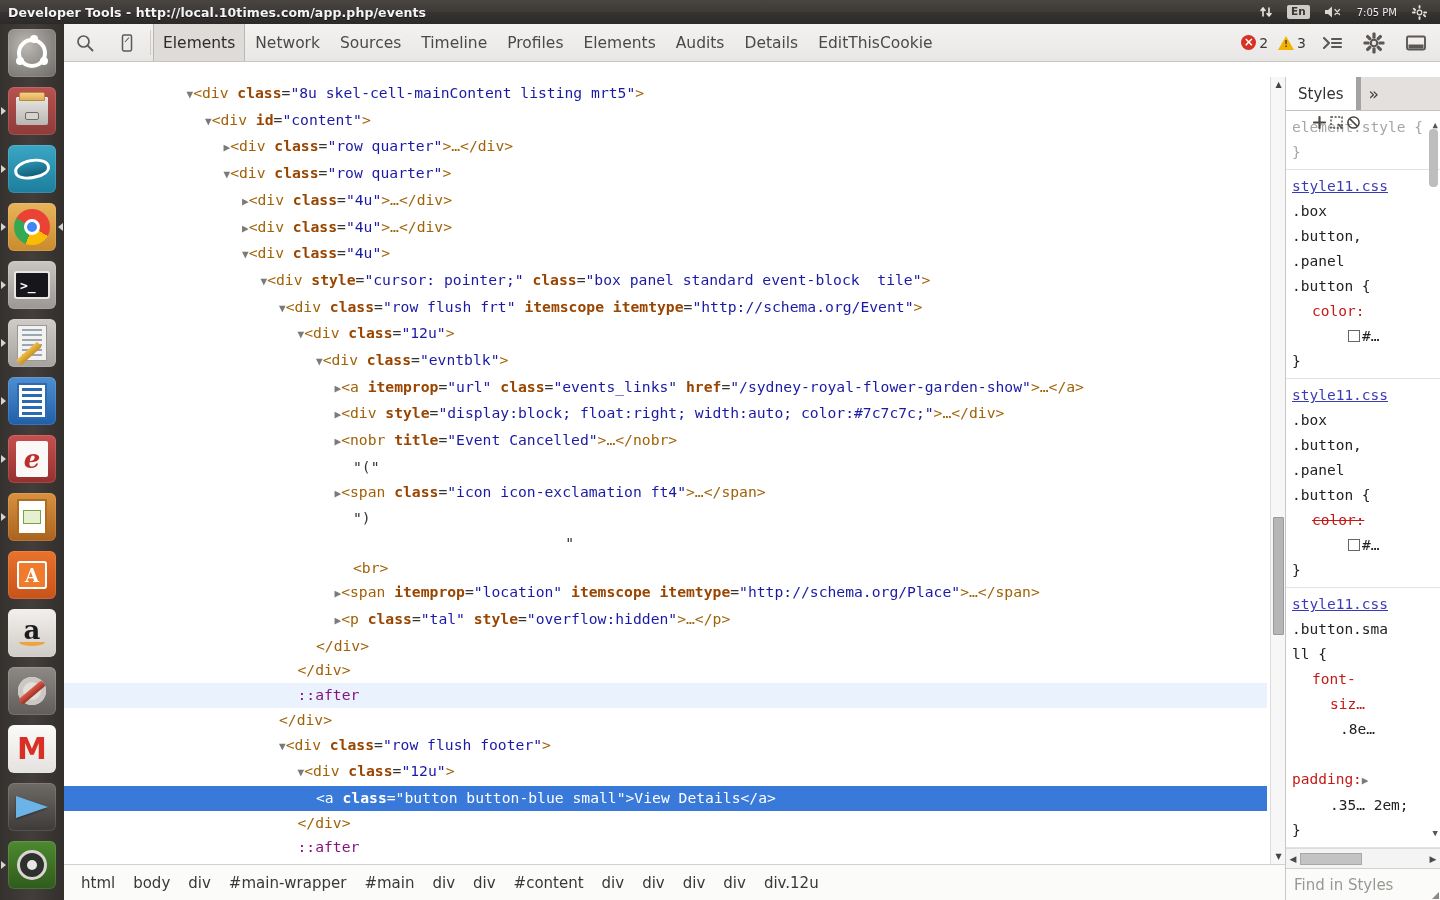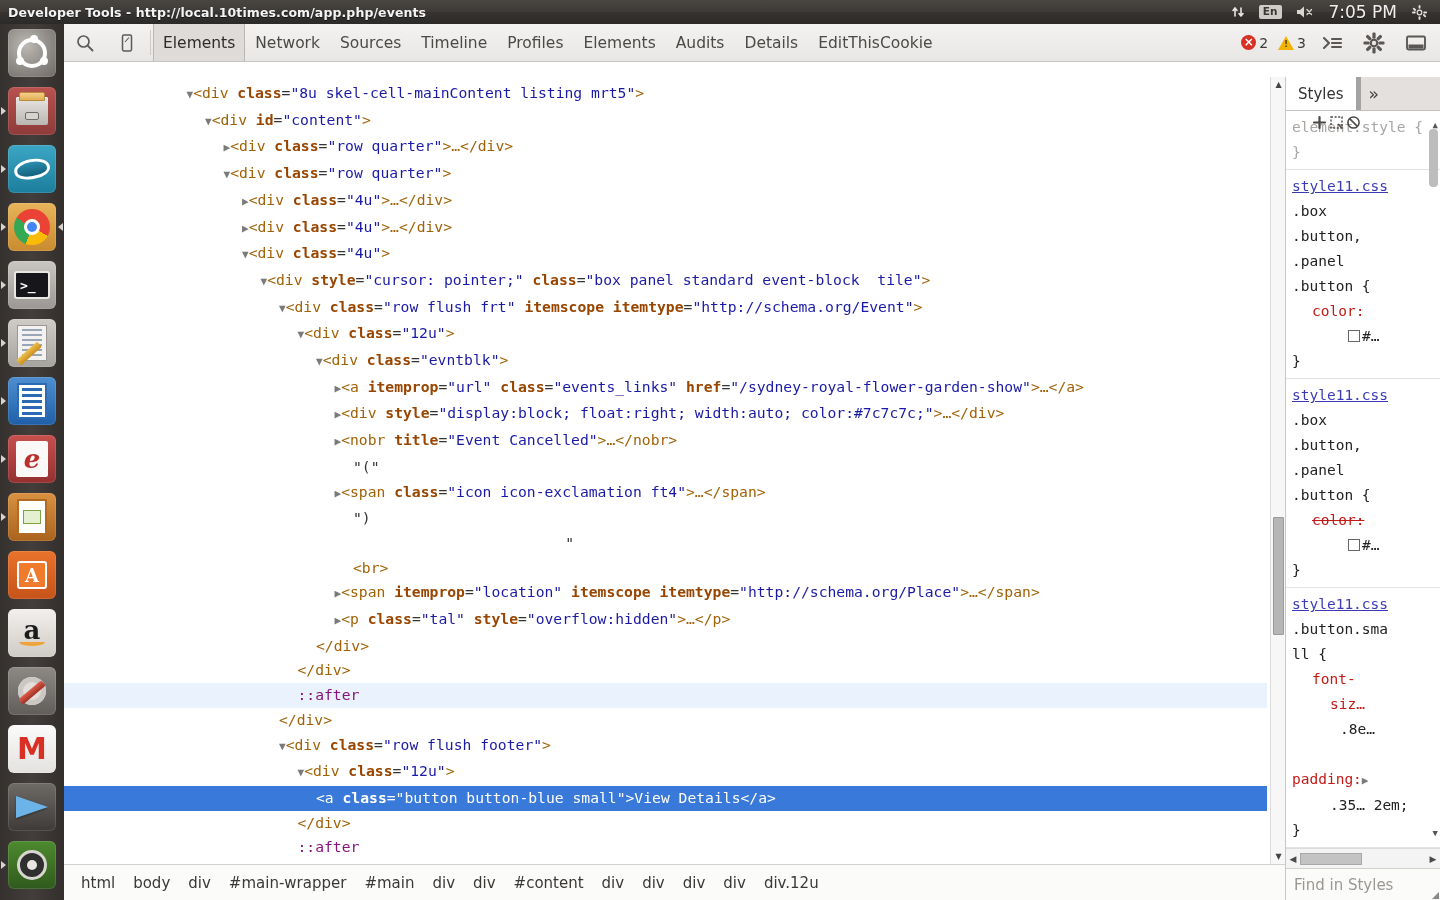--- a/index.html
+++ b/index.html
@@ -30,21 +30,21 @@
   }
   .panel-ind {
     display: flex; align-items: center; justify-content: center;
     height: 24px; padding: 0 7px; color: #e6e3e0; font-size: 12px;
   }
   .kbd-badge {
     background: #cfcbc7; color: #3a3735; border-radius: 2px;
     font-size: 10.5px; font-weight: bold; padding: 1px 4px 2px;
     line-height: 1; text-shadow: none;
   }
-  .clock { font-size: 17px; color: #f2f0ee; padding: 0 8px; white-space: nowrap;
+  .clock { font-size: 10px; color: #f2f0ee; padding: 0 8px; white-space: nowrap;
            text-shadow: 0 1px 0 rgba(0,0,0,.55); }
 
   
   .launcher {
     position: absolute; left: 0; top: 24px; width: 64px; height: 876px;
     background: linear-gradient(to right, #35312f 0%, #433e3b 50%, #322e2c 100%);
     overflow: hidden;
   }
   .launcher-item {
     position: relative; width: 64px; height: 58px;

